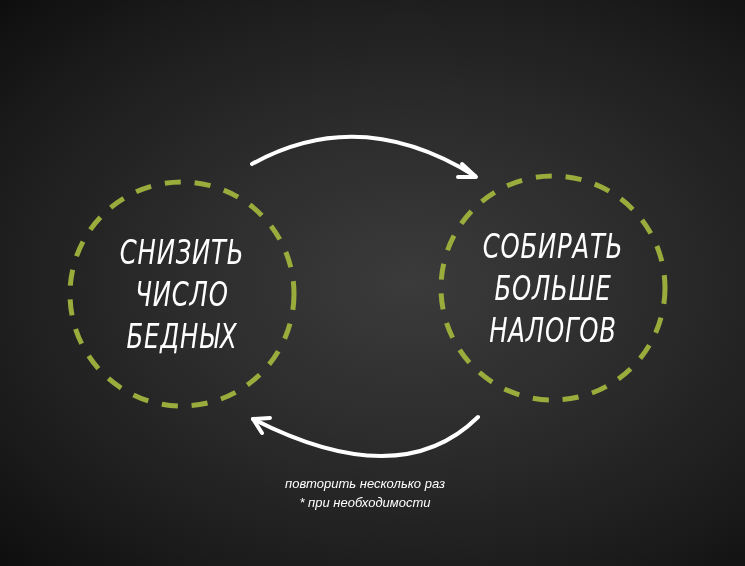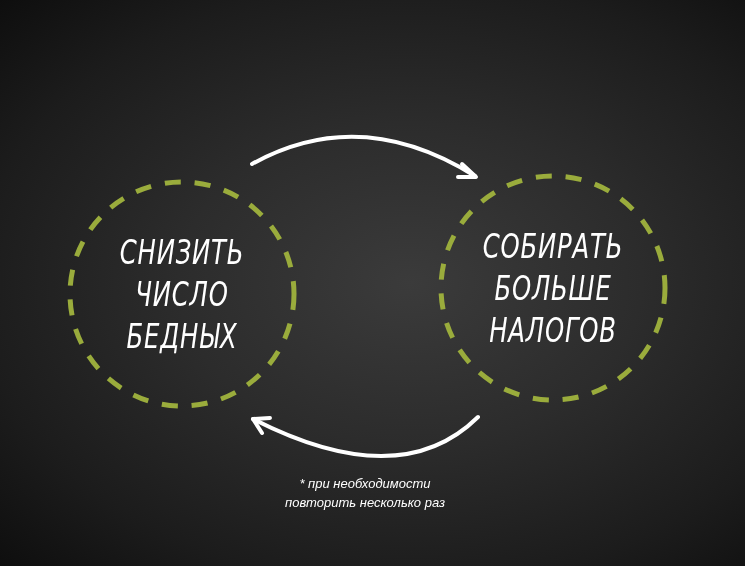--- a/index.html
+++ b/index.html
@@ -44,16 +44,16 @@
     <div>БЕДНЫХ</div>
   </div>
 
   <div class="circle-text" style="left:443px; top:222px; width:220px;">
     <div>СОБИРАТЬ</div>
     <div>БОЛЬШЕ</div>
     <div>НАЛОГОВ</div>
   </div>
 
   <div class="note">
+    <div>повторить несколько раз</div>
     <div>* при необходимости</div>
-    <div>повторить несколько раз</div>
   </div>
 </div>
 
 </body></html>

